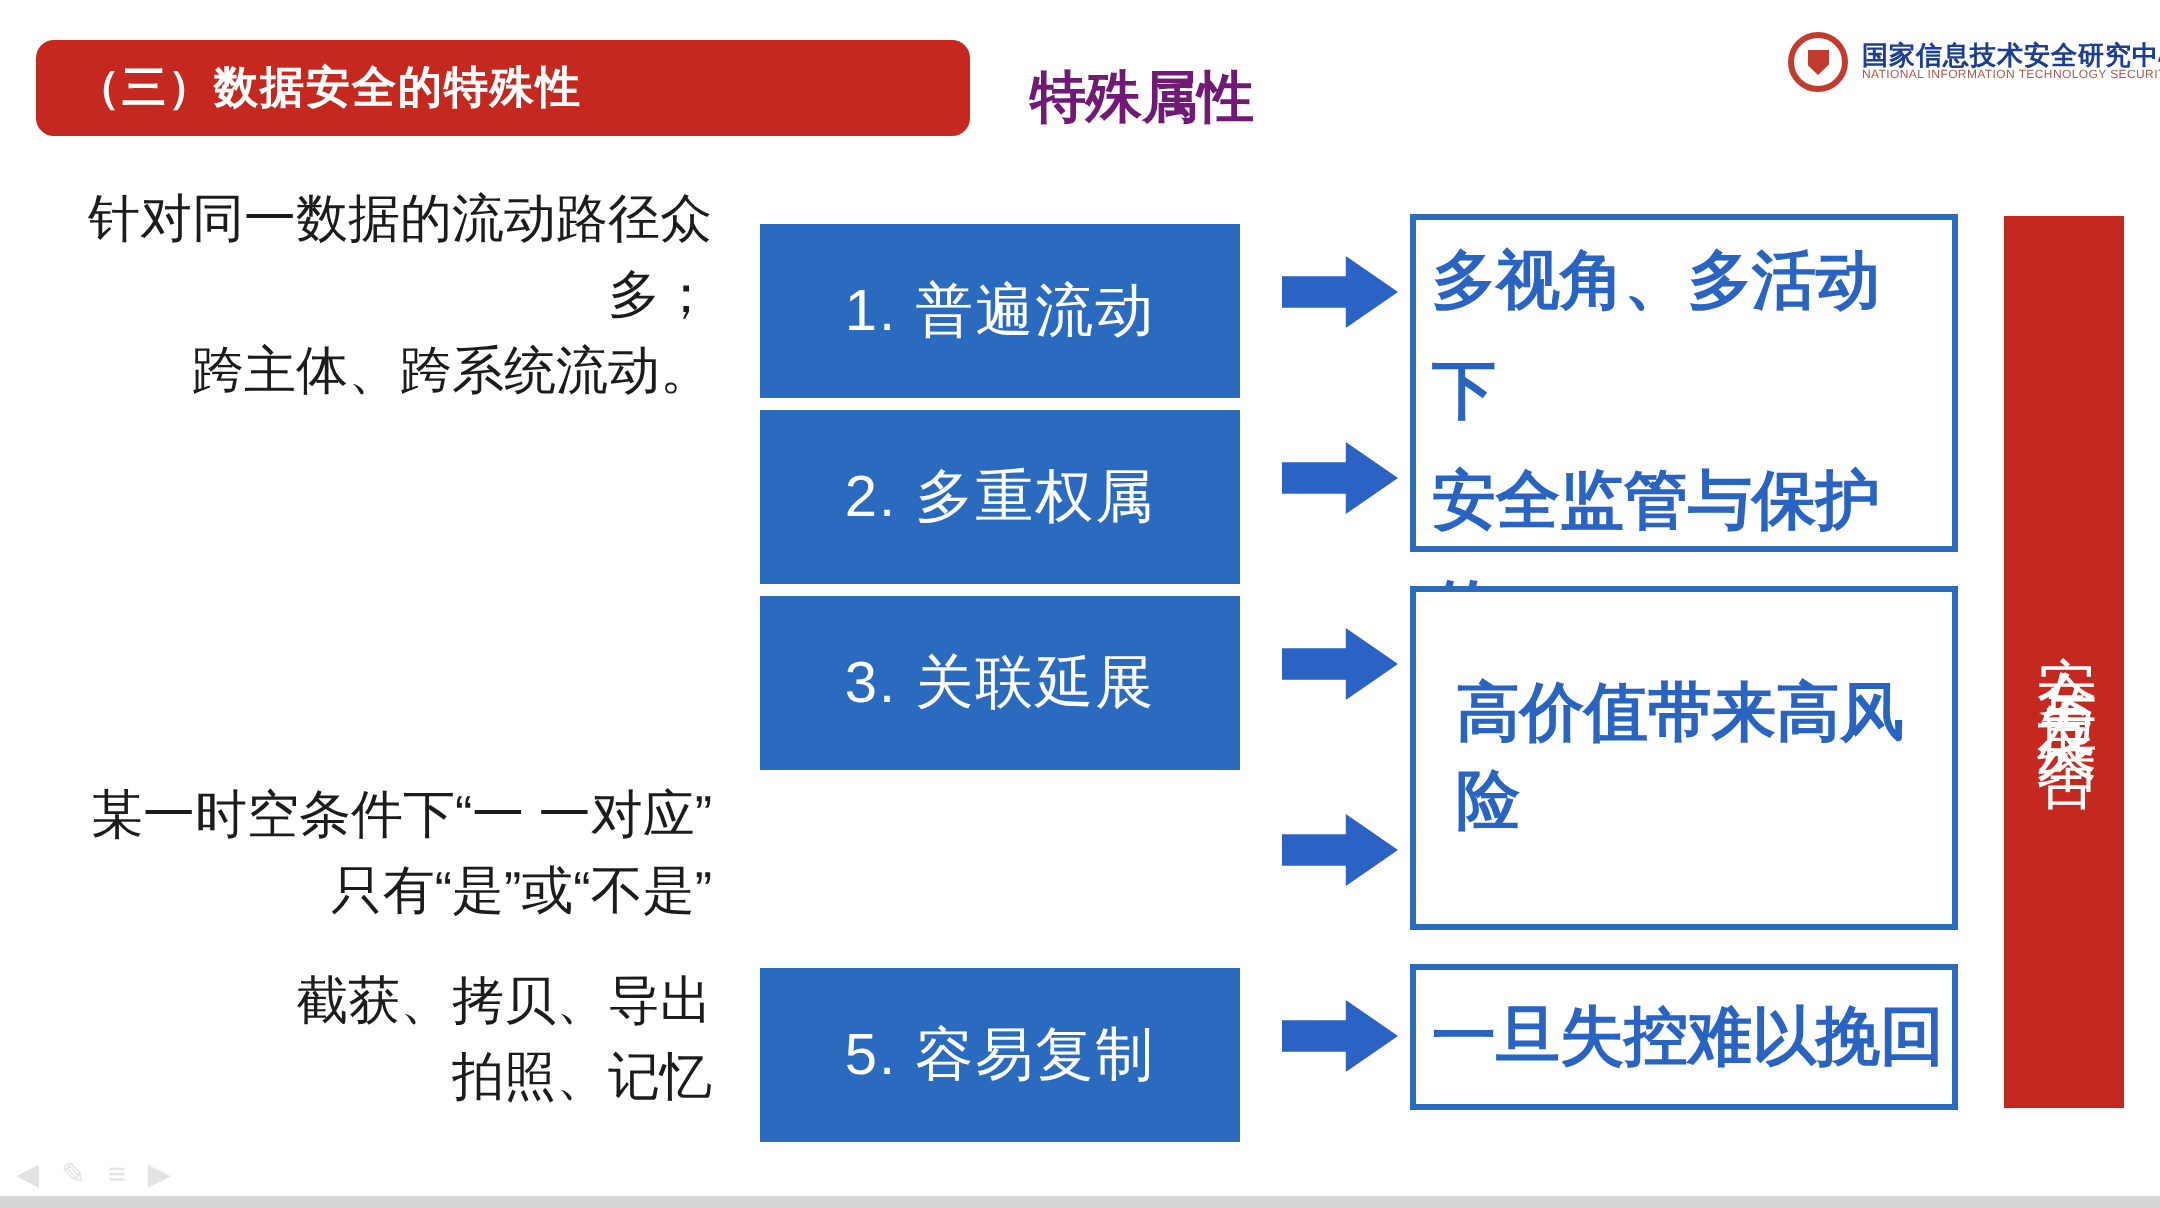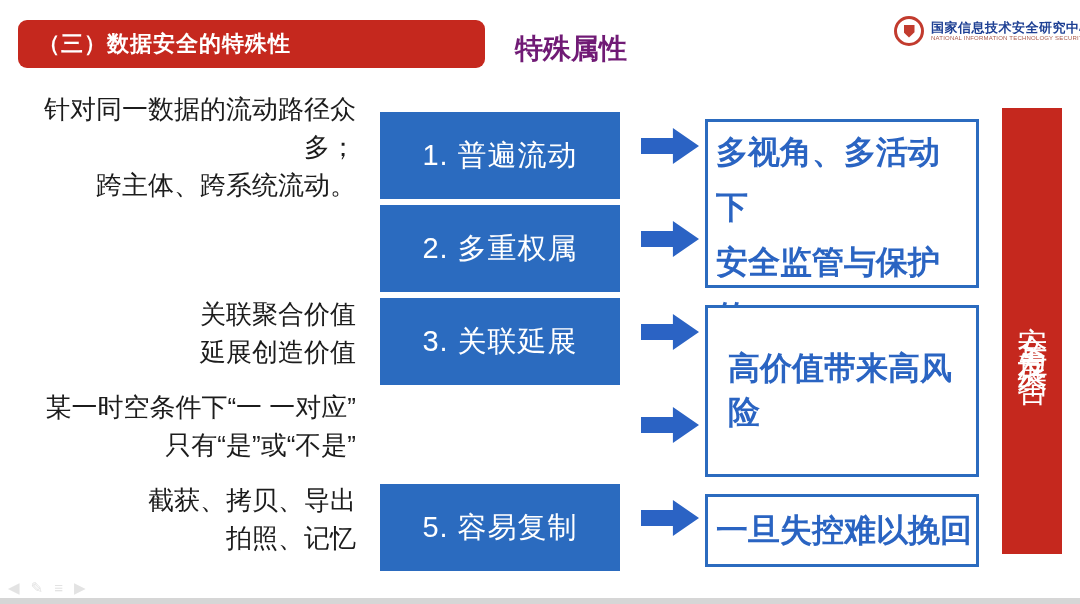--- a/index.html
+++ b/index.html
@@ -31,21 +31,21 @@
     justify-content:center;align-items:flex-end;text-align:right;font-size:26px;line-height:38px;color:#1c1c1c;}
   .bbox{position:absolute;left:380px;width:240px;height:87px;background:var(--accent_blue);
     color:#fff;font-size:29px;display:flex;align-items:center;justify-content:center;letter-spacing:1px;}
   .arrow{position:absolute;left:641px;width:58px;height:36px;background:var(--arrow_blue);
     clip-path:polygon(0 28%,55% 28%,55% 0,100% 50%,55% 100%,55% 72%,0 72%);}
   .t1{top:112px}.t2{top:205px}.t3{top:298px}.t4{top:391px}.t5{top:484px}
   .a1{top:128px}.a2{top:221px}.a3{top:314px}.a4{top:407px}.a5{top:500px}
 
   
   .rbox{position:absolute;left:705px;width:274px;background:#fff;border:3px solid var(--accent_blue);
-    box-sizing:border-box;color:var(--text_blue);font-weight:bold;font-size:32px;margin-top:12px;}
+    box-sizing:border-box;color:var(--text_blue);font-weight:bold;font-size:32px;}
   .rbox-a{top:107px;height:169px;padding:3px 8px;line-height:55px;}
   .rbox-b{top:293px;height:172px;display:flex;align-items:center;padding-left:20px;}
   .rbox-c{top:482px;height:73px;display:flex;align-items:center;padding-left:8px;}
 
   
   .sidebar{position:absolute;left:1002px;top:108px;width:60px;height:446px;background:var(--accent_red);
     display:flex;align-items:center;justify-content:center;}
   .sidebar span{writing-mode:vertical-rl;text-orientation:upright;color:#fff;font-size:30px;letter-spacing:8px;}
 
   
@@ -69,24 +69,20 @@
     </div>
     <div>
       <div class="logo-cn">国家信息技术安全研究中心</div>
       <div class="logo-en"><span>NATIONAL INFORMATION TECHNOLOGY SECURITY RESEARCH CENTER</span></div>
     </div>
   </div>
 
   <div class="note t1">
     <div>针对同一数据的流动路径众多；</div>
     <div>跨主体、跨系统流动。</div>
-  </div>
-  <div class="note t3">
-    <div>关联聚合价值</div>
-    <div>延展创造价值</div>
   </div>
   <div class="note t4">
     <div>某一时空条件下“一 一对应”</div>
     <div>只有“是”或“不是”</div>
   </div>
   <div class="note t5">
     <div>截获、拷贝、导出</div>
     <div>拍照、记忆</div>
   </div>
 

